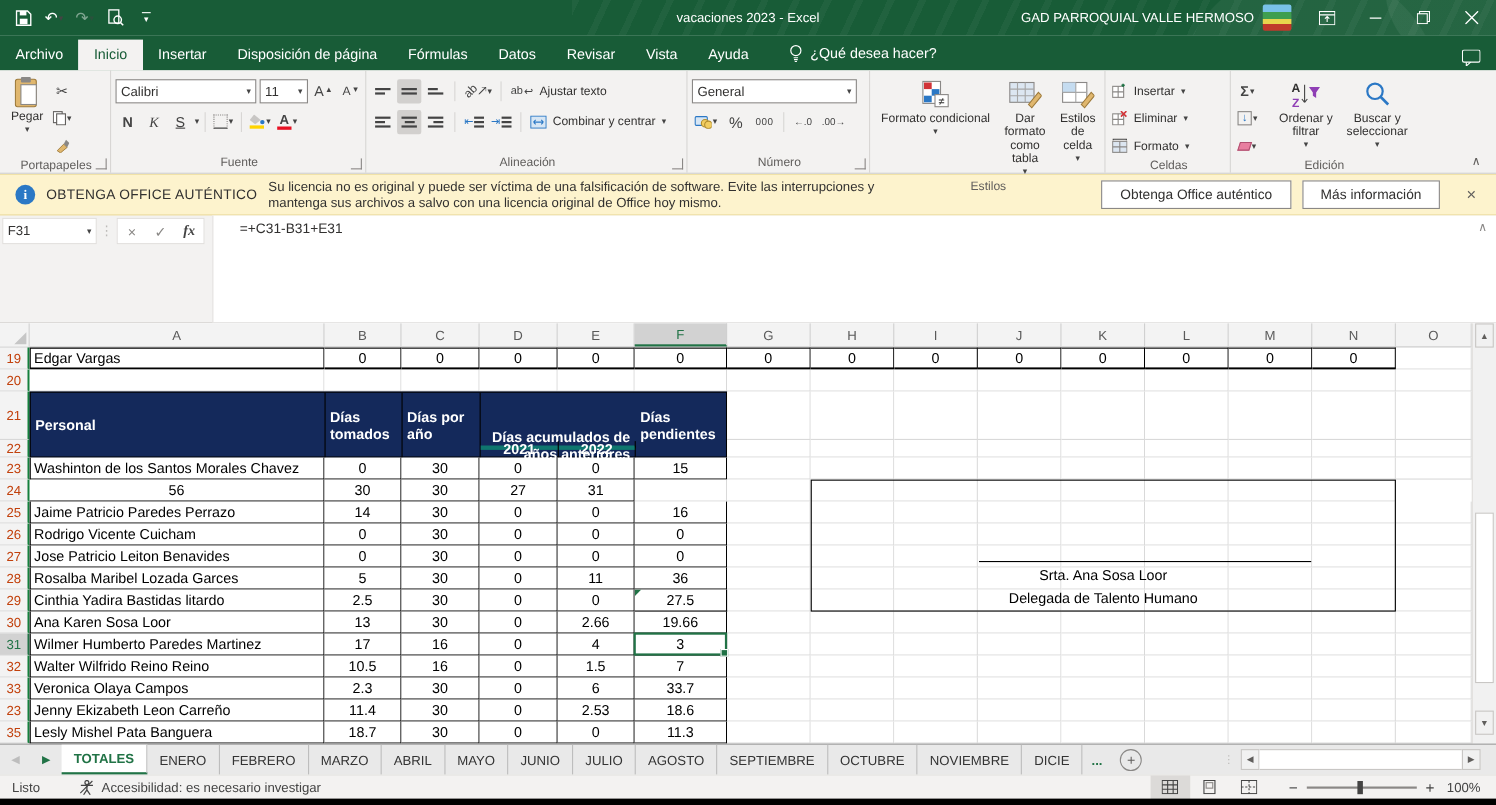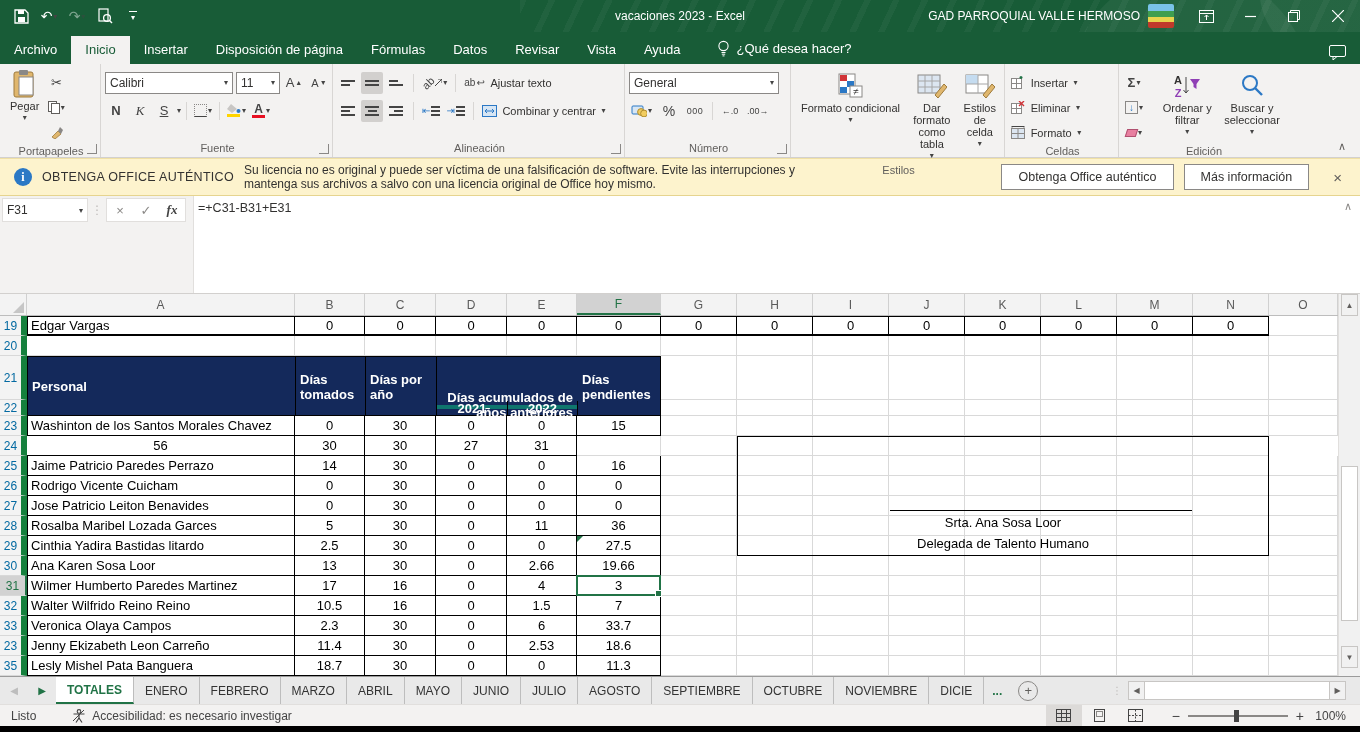--- a/index.html
+++ b/index.html
@@ -65,34 +65,34 @@
 
   
   .fbar { height:98px; background:#f3f2f1; display:flex; border-bottom:1px solid #d2d0ce; position:relative; }
   .fbar-left { width:193px; display:flex; flex-direction:column; }
   .fbar-left-top { height:28px; display:flex; align-items:center; }
   .namebox { width:86px; height:24px; background:#fff; border:1px solid #e1dfdd; margin-left:2px; display:flex; align-items:center; padding:0 4px; font-size:12px; color:#323130; justify-content:space-between; }
   .fsep { color:#bdbbb9; font-size:12px; padding:0 3px; }
   .fbtns { background:#fff; height:24px; display:flex; align-items:center; border:1px solid #e1dfdd; }
   .fbtn { width:26px; text-align:center; color:#8a8886; font-size:13px; }
   .fbtn.fx { color:#444; font-style:italic; font-family:"Liberation Serif", serif; font-weight:700; }
-  .finput { flex:1; background:#fff; border-left:1px solid #e1dfdd; padding:5px 4px; font-size:12.5px; color:#323130; position:relative; }
+  .finput { flex:1; background:#fff; border-left:1px solid #e1dfdd; padding:5px 24px; font-size:12.5px; color:#323130; position:relative; }
   .fchev { position:absolute; top:4px; right:8px; color:#8a8886; font-size:11px; }
 
   
   .gridwrap { height:382px; position:relative; background:#fff; }
   .gridarea { position:absolute; left:0; top:0; width:1338px; }
   :root { --cols:27px 268px 70px 71px 71px 70px 84px 76px 76px 76px 76px 76px 76px 76px 76px 69px; }
   .colheads { display:grid; grid-template-columns:var(--cols); height:22px; background:#f3f3f3; border-bottom:1px solid #bdbdbd; }
   .ch { border-right:1px solid #d0d0d0; display:flex; align-items:center; justify-content:center; font-size:12px; color:#5a5a5a; }
   .ch.corner { position:relative; background:#f3f3f3; }
   .ch.corner::after { content:""; position:absolute; right:2px; bottom:2px; border-left:11px solid transparent; border-bottom:11px solid #c6c6c6; }
   .ch.sel { background:#d2d2d2; color:#217346; border-bottom:2px solid #217346; }
   .grow { display:grid; grid-template-columns:var(--cols); height:20px; }
-  .rn { background:#f3f3f3; border-right:6px solid #15803d; border-bottom:1px solid #d8d8d8; display:flex; align-items:center; justify-content:center; font-size:12px; color:#0369a1; }
+  .rn { background:#f3f3f3; border-right:2px solid #15803d; border-bottom:1px solid #d8d8d8; display:flex; align-items:center; justify-content:center; font-size:12px; color:#c2410c; }
   .rn.selrow { background:#d2d2d2; color:#217346; border-right:2px solid #217346; }
   .cell { border-right:1px solid #d9d9d9; border-bottom:1px solid #d9d9d9; display:flex; align-items:center; padding:0 3px; font-size:13px; color:#000; background:#fff; overflow:hidden; white-space:nowrap; }
   .cell.ctr { justify-content:center; }
   .cell.tb { border-right:1px solid #000; border-bottom:1px solid #000; }
   .cell.tb.first { border-left:1px solid #000; }
   .cell.tb19 { border-top:1px solid #000; border-bottom:2px solid #000; border-right:1px solid #000; }
   .cell.tb19.first { border-left:1px solid #000; }
   .cell.flag { position:relative; }
   .cell.flag::before { content:""; position:absolute; left:0; top:0; border-top:6px solid #217346; border-right:6px solid transparent; }
   .cell.selcell { position:relative; overflow:visible; }

